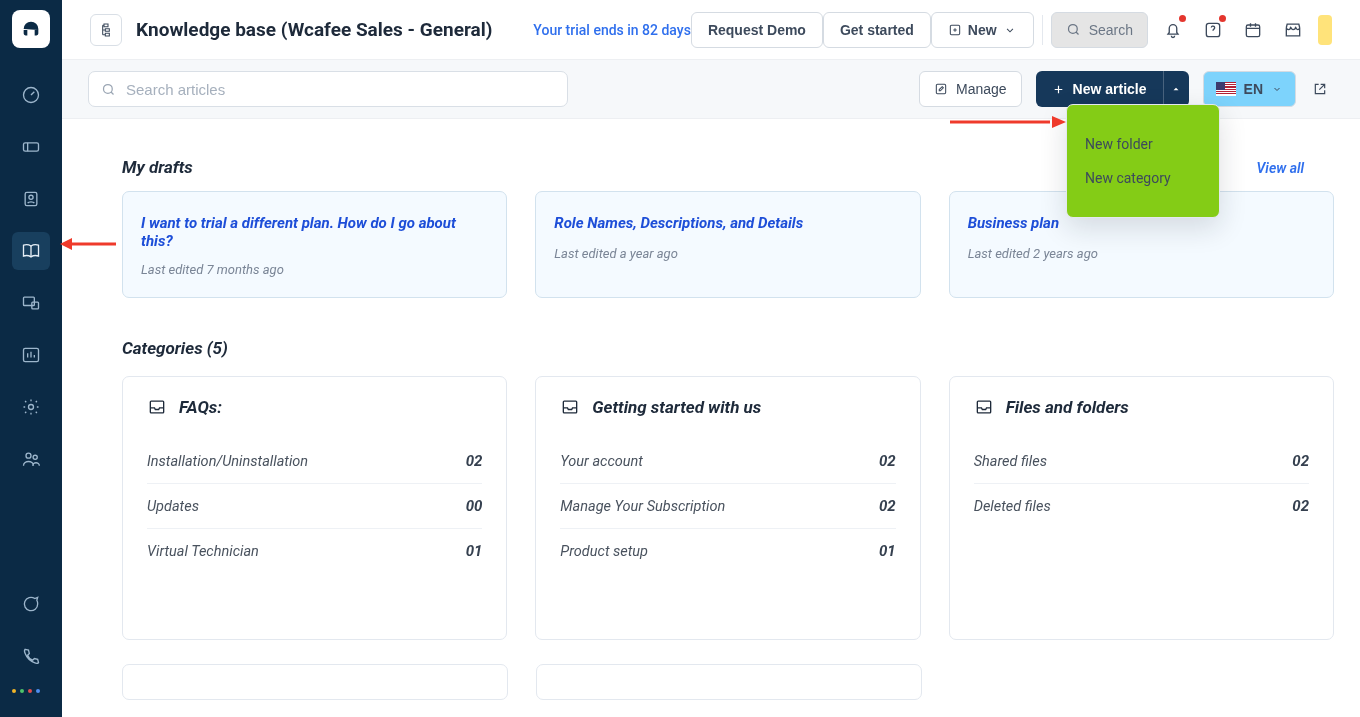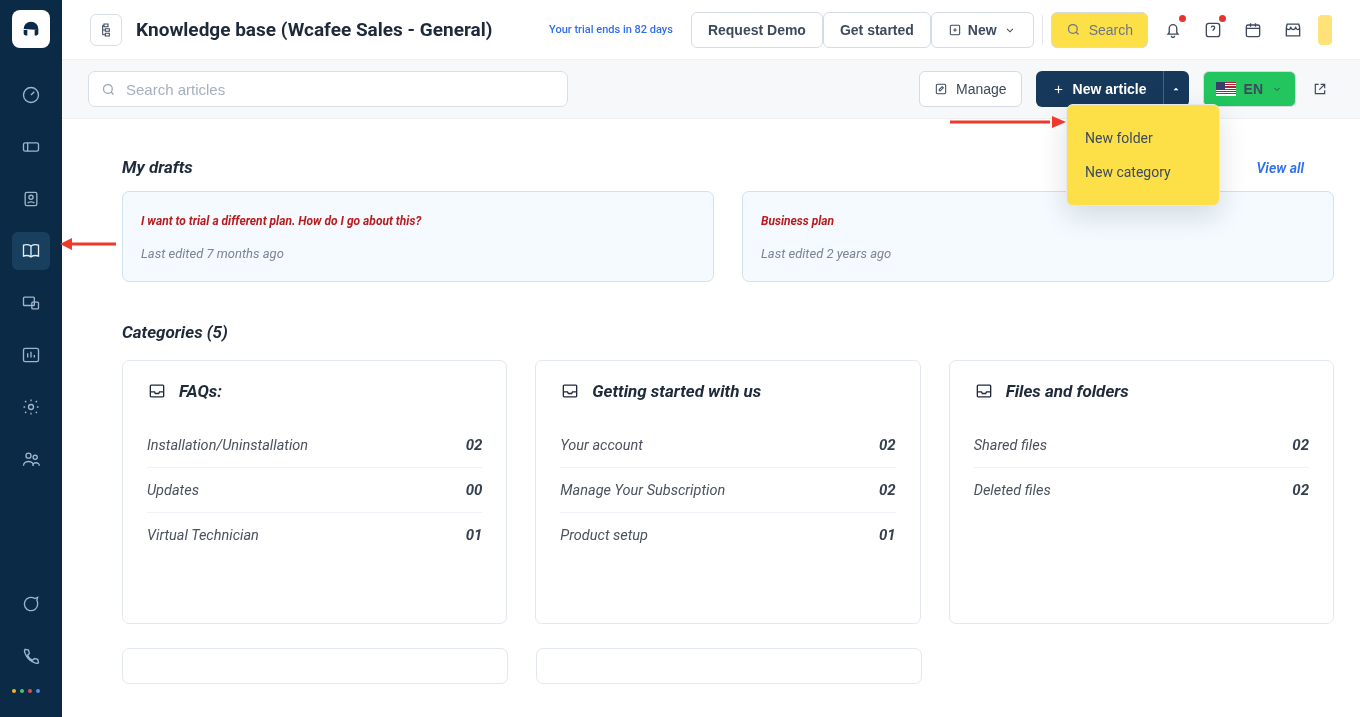--- a/index.html
+++ b/index.html
@@ -16,65 +16,65 @@
 .vnav .bottom { margin-top: auto; margin-bottom: 16px; }
 .vnav .dots { width: 28px; height: 6px; display: flex; justify-content: space-between; margin-bottom: 6px; }
 .vnav .dots span { width: 4px; height: 4px; border-radius: 50%; }
 
 
 .topbar { position: absolute; left: 62px; top: 0; right: 0; height: 60px; background: #fff; display: flex; align-items: center; padding: 0 28px; border-bottom: 1px solid #edeff2; }
 .topbar .tree-icon { width: 32px; height: 32px; border: 1px solid #d9dfe6; border-radius: 6px; display: flex; align-items: center; justify-content: center; margin-right: 14px; cursor: pointer; }
 .topbar .tree-icon svg { width: 16px; height: 16px; stroke: #3d4a5c; fill: none; stroke-width: 1.6; }
 .topbar h1 { font-size: 19px; font-weight: 700; color: #1e2a3a; }
 .topbar .spacer { flex: 1; }
-.topbar .trial { color: #2f6fed; font-size: 11px; font-weight: 500; margin-right: 18px; }
+.topbar .trial { color: #2f6fed; font-size: 14px; font-weight: 500; }
 .topbar .btn { height: 36px; padding: 0 16px; border: 1px solid #d5dbe2; border-radius: 6px; background: #fff; color: #3d4a5c; font-size: 14px; font-weight: 700; display: flex; align-items: center; gap: 6px; margin-right: 0; cursor: pointer; }
 .topbar .btn svg { width: 14px; height: 14px; stroke: #3d4a5c; fill: none; stroke-width: 1.8; }
 .topbar .vdiv { width: 1px; height: 30px; background: #e4e8ee; margin: 0 8px; }
-.topbar .search-btn { height: 36px; padding: 0 14px; border: 1px solid #d5dbe2; border-radius: 6px; background: #fde047; display: flex; align-items: center; gap: 8px; color: #6b7685; font-size: 14px; cursor: pointer; }
+.topbar .search-btn { height: 36px; padding: 0 14px; border: 1px solid #d5dbe2; border-radius: 6px; background: #e5e5e5; display: flex; align-items: center; gap: 8px; color: #6b7685; font-size: 14px; cursor: pointer; }
 .topbar .search-btn svg { width: 15px; height: 15px; stroke: #6b7685; fill: none; stroke-width: 2; }
 .topbar .icon-btn { width: 30px; height: 30px; display: flex; align-items: center; justify-content: center; margin-left: 10px; cursor: pointer; position: relative; }
 .topbar .icon-btn svg { width: 20px; height: 20px; stroke: #3d4a5c; fill: none; stroke-width: 1.6; }
 .topbar .icon-btn .dot { position: absolute; top: 0; right: 2px; width: 7px; height: 7px; background: #e4362e; border-radius: 50%; }
 .topbar .yellow-chip { width: 14px; height: 30px; background: #ffe37a; border-radius: 4px; margin-left: 10px; }
 
 
 .toolbar2 { position: absolute; left: 62px; top: 60px; right: 0; height: 58px; background: #f6f8fa; display: flex; align-items: center; padding: 0 26px; }
 .search-articles { width: 480px; height: 36px; border: 1px solid #d9dfe6; border-radius: 7px; background: #fff; display: flex; align-items: center; padding: 0 12px; gap: 10px; }
 .search-articles svg { width: 15px; height: 15px; stroke: #9aa5b3; fill: none; stroke-width: 2; }
 .search-articles input { border: none; outline: none; flex: 1; font-size: 15px; color: #3d4a5c; background: transparent; }
 .search-articles input::placeholder { color: #a6b0bd; }
 .toolbar2 .spacer { flex: 1; }
 .toolbar2 .btn { height: 36px; padding: 0 14px; border: 1px solid #d5dbe2; border-radius: 6px; background: #fff; color: #3d4a5c; font-size: 14px; font-weight: 500; display: flex; align-items: center; gap: 8px; margin-left: 14px; cursor: pointer; }
 .toolbar2 .btn svg { width: 14px; height: 14px; stroke: #3d4a5c; fill: none; stroke-width: 1.8; }
 .toolbar2 .btn-split { display: flex; margin-left: 14px; }
 .toolbar2 .btn-primary { height: 36px; padding: 0 16px; background: #16385a; color: #fff; border: none; border-radius: 6px 0 0 6px; font-size: 14px; font-weight: 600; display: flex; align-items: center; gap: 8px; cursor: pointer; }
 .toolbar2 .btn-primary svg { width: 13px; height: 13px; stroke: #fff; fill: none; stroke-width: 2.2; }
 .toolbar2 .btn-primary-caret { width: 26px; height: 36px; background: #16385a; border: none; border-left: 1px solid rgba(255,255,255,0.22); border-radius: 0 6px 6px 0; display: flex; align-items: center; justify-content: center; cursor: pointer; }
 .toolbar2 .btn-primary-caret svg { width: 10px; height: 10px; fill: #fff; }
-.toolbar2 .lang-btn { height: 36px; padding: 0 12px; border: 1px solid #d5dbe2; border-radius: 6px; background: #22c55e; display: flex; align-items: center; gap: 8px; margin-left: 14px; font-size: 14px; font-weight: 600; color: #3d4a5c; cursor: pointer; }
+.toolbar2 .lang-btn { height: 36px; padding: 0 12px; border: 1px solid #d5dbe2; border-radius: 6px; background: #7dd3fc; display: flex; align-items: center; gap: 8px; margin-left: 14px; font-size: 14px; font-weight: 600; color: #3d4a5c; cursor: pointer; }
 .flag { width: 20px; height: 14px; display: inline-block; background: linear-gradient(to bottom, #b22234 0%, #b22234 8%, #fff 8%, #fff 16%, #b22234 16%, #b22234 24%, #fff 24%, #fff 32%, #b22234 32%, #b22234 40%, #fff 40%, #fff 48%, #b22234 48%, #b22234 56%, #fff 56%, #fff 64%, #b22234 64%, #b22234 72%, #fff 72%, #fff 80%, #b22234 80%, #b22234 88%, #fff 88%, #fff 100%); position: relative; }
 .flag::before { content: ""; position: absolute; top: 0; left: 0; width: 9px; height: 8px; background: #3c3b6e; }
 .toolbar2 .ext-btn { width: 28px; height: 36px; display: flex; align-items: center; justify-content: center; margin-left: 10px; cursor: pointer; }
 .toolbar2 .ext-btn svg { width: 16px; height: 16px; stroke: #3d4a5c; fill: none; stroke-width: 1.8; }
 
 
-.dropdown { position: absolute; top: 104px; left: 1066px; width: 154px; background: #fde047; border: 1px solid #e4e8ee; border-radius: 7px; box-shadow: 0 10px 28px rgba(20,30,45,0.14); padding: 16px 0; z-index: 20; }
+.dropdown { position: absolute; top: 104px; left: 1066px; width: 154px; background: #84cc16; border: 1px solid #e4e8ee; border-radius: 7px; box-shadow: 0 10px 28px rgba(20,30,45,0.14); padding: 22px 0; z-index: 20; }
 .dropdown .item { padding: 9px 18px; font-size: 14px; color: #3d4a5c; cursor: pointer; }
 
 
 .main { position: absolute; left: 62px; top: 118px; right: 0; bottom: 0; background: #fff; overflow: auto; border-top: 1px solid #edeff2; font-style: italic; }
 .wrap { padding: 0 26px 40px 60px; max-width: 1310px; }
 .section-head { display: flex; justify-content: space-between; align-items: baseline; margin: 38px 0 14px 0; padding-right: 30px; }
 .section-head h2 { font-size: 17px; font-weight: 700; color: #1e2a3a; }
 .section-head a { color: #2f6fed; font-size: 14px; font-weight: 600; text-decoration: none; }
 
 .cards { display: flex; gap: 28px; }
 .draft-card { flex: 1 1 0; border: 1px solid #d2e2ee; background: #f4faff; border-radius: 7px; padding: 22px 18px 20px 18px; cursor: pointer; }
-.draft-card h3 { font-size: 12px; font-weight: 700; color: #b91c1c; margin-bottom: 12px; min-height: 20px; }
+.draft-card h3 { font-size: 15px; font-weight: 700; color: #1d4ed8; margin-bottom: 12px; min-height: 20px; }
 .draft-card .meta { font-size: 13px; color: #7a8596; }
 
 .cats-title { font-size: 17px; font-weight: 700; color: #1e2a3a; margin: 40px 0 18px 0; }
 
 .cat-cards { display: flex; gap: 28px; }
 .cat-card { flex: 1 1 0; border: 1px solid #e3e8ef; border-radius: 7px; padding: 20px 24px 14px 24px; min-height: 264px; }
 .cat-card .chead { display: flex; align-items: flex-end; gap: 12px; margin-bottom: 22px; }
 .cat-card .chead svg { width: 20px; height: 20px; stroke: #1e2a3a; fill: none; stroke-width: 1.6; }
 .cat-card .chead h3 { font-size: 17px; font-weight: 700; color: #1e2a3a; }
 .cat-card .row { display: flex; justify-content: space-between; align-items: center; padding: 13px 0; border-bottom: 1px solid #eef1f5; }
@@ -282,20 +282,24 @@
     <div class="section-head">
       <h2>My drafts</h2>
       <a href="#">View all</a>
     </div>
     <div class="cards">
       <div class="draft-card">
         <h3>I want to trial a different plan. How do I go about this?</h3>
         <div class="meta">Last edited 7 months ago</div>
       </div>
       <div class="draft-card">
+        <h3>Role Names, Descriptions, and Details</h3>
+        <div class="meta">Last edited a year ago</div>
+      </div>
+      <div class="draft-card">
         <h3>Business plan</h3>
         <div class="meta">Last edited 2 years ago</div>
       </div>
     </div>
 
     <h2 class="cats-title">Categories (5)</h2>
     <div class="cat-cards">
       <div class="cat-card">
         <div class="chead">
           <svg viewBox="0 0 24 24">

